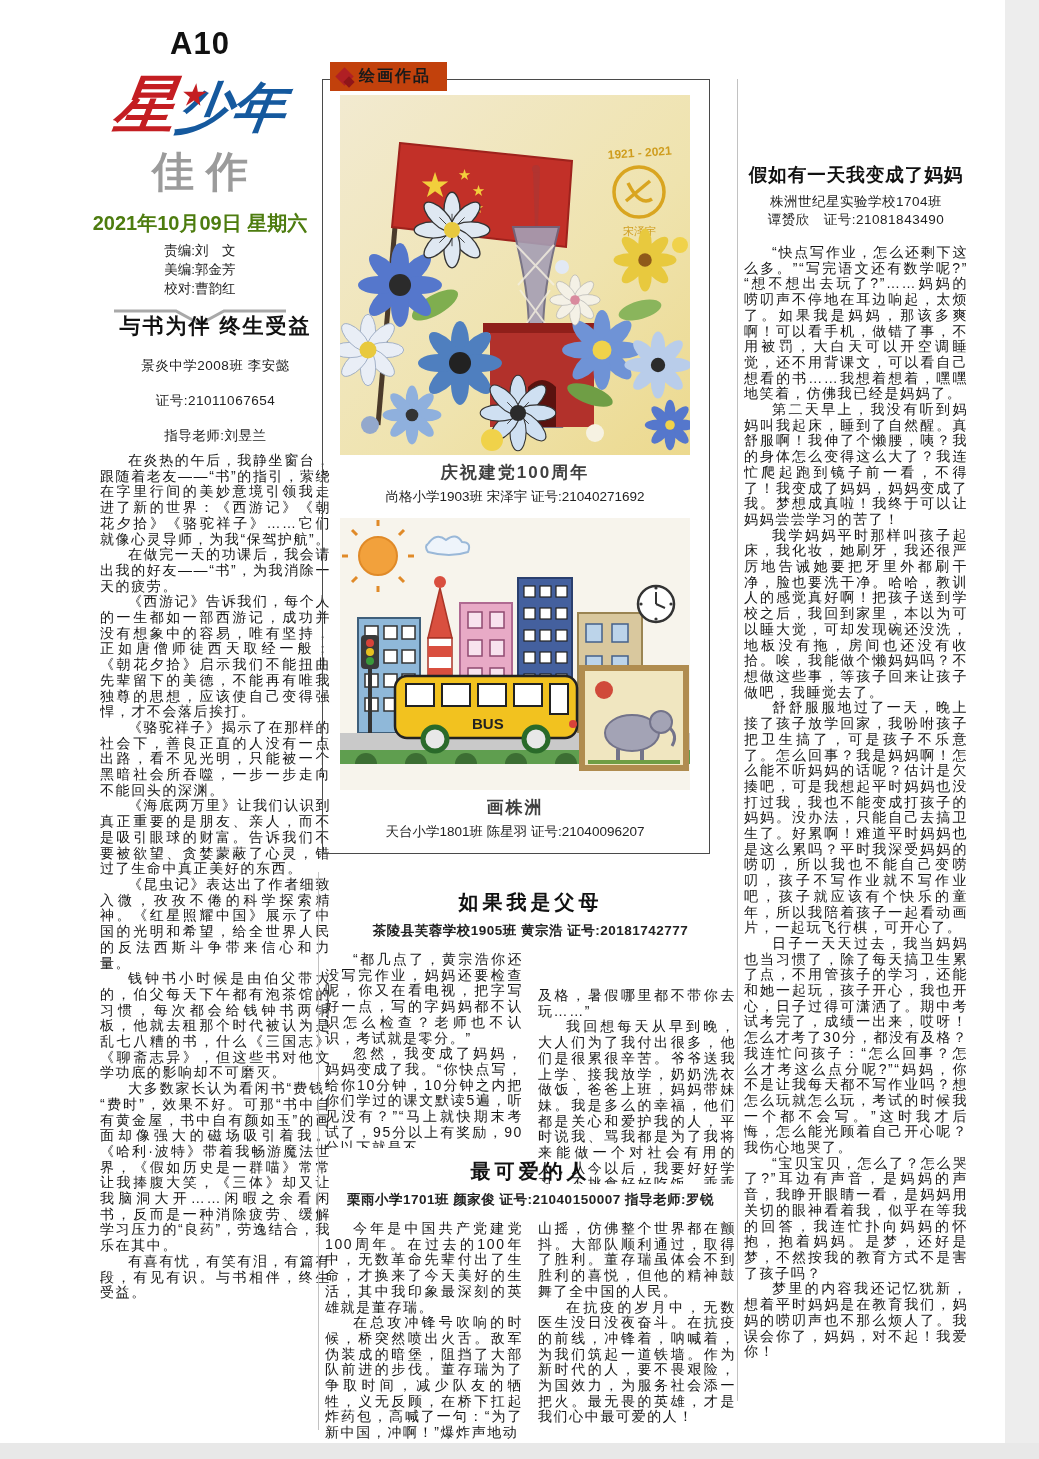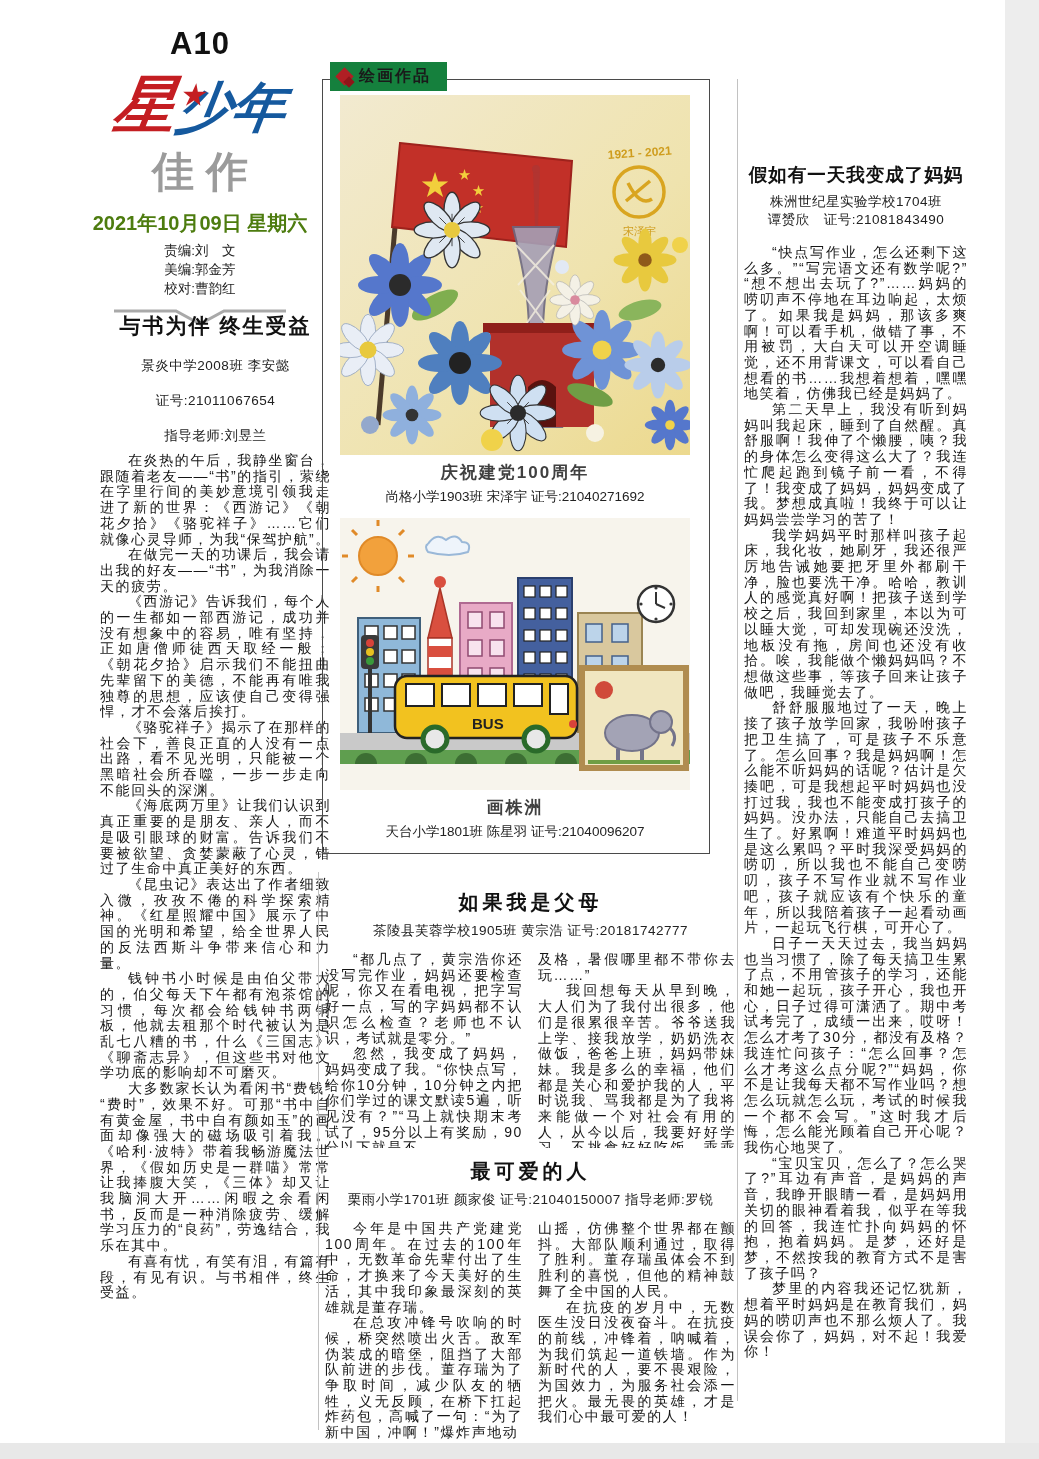--- a/index.html
+++ b/index.html
@@ -26,31 +26,31 @@
              text-align:justify;color:#151515;}
   .para{margin:0;text-indent:2em;}
   .para.noindent{text-indent:0;}
   
   .left-art{left:100px;top:312px;width:231px;}
   .left-art .h-main{font-size:21px;letter-spacing:2px;}
   .left-art .byline{margin-top:17px;}
   .left-body{margin-top:8px;height:898px;overflow:hidden;}
   
   .artbox-border{left:322px;top:79px;width:386px;height:773px;border:1px solid #4a4a4a;}
-  .art-label{left:330px;top:62px;background:#15803d;padding:4px 16px 4px 8px;
+  .art-label{left:330px;top:62px;background:#c2410c;padding:4px 16px 4px 8px;
              font-size:16px;font-weight:bold;letter-spacing:2px;color:#1a1a1a;
              display:flex;align-items:center;gap:6px;}
   .diamond{width:13px;height:13px;background:#b01f24;transform:rotate(45deg);display:inline-block;}
   .diamond.small{width:8px;height:8px;margin-left:-12px;margin-top:10px;background:#8f1519;}
   .artimg{overflow:hidden;background:#eee;}
   .cap-title{font-size:17px;font-weight:bold;text-align:center;letter-spacing:2px;color:#404040;}
   .cap-by{font-size:13.5px;text-align:center;color:#222;margin-top:4px;}
   
   .mid-art .h-main{font-size:20px;letter-spacing:4px;}
-  .mid-art .byline{margin-top:6px;}
+  .mid-art .byline{margin-top:6px;font-weight:bold;}
   .cols{display:flex;gap:15px;margin-top:12px;}
   .col{width:198px;overflow:hidden;}
   
   .right-art{left:744px;top:162px;width:224px;}
   .right-art .h-main{font-size:18.5px;letter-spacing:1px;}
   .right-art .byline{margin-top:6px;line-height:18px;}
   .right-body{margin-top:16px;height:1168px;overflow:hidden;}
   
   .vrule{width:1px;background:#c2c2c2;}
   .edge-right{left:1005px;top:0;width:34px;height:1459px;background:#ededed;}
@@ -348,21 +348,21 @@
   </div>
 
   <article class="abs mid-art" style="left:325px;top:889px;width:411px;">
     <div class="h-main">如果我是父母</div>
     <div class="byline">茶陵县芙蓉学校1905班  黄宗浩  证号:20181742777</div>
     <div class="cols">
       <div class="col body-text" style="height:196px;">
           <p class="para">“都几点了，黄宗浩你还没写完作业，妈妈还要检查呢，你又在看电视，把字写好一点，写的字妈妈都不认识怎么检查？老师也不认识，考试就是零分。”</p>
           <p class="para">忽然，我变成了妈妈，妈妈变成了我。“你快点写，给你10分钟，10分钟之内把你们学过的课文默读5遍，听见没有？”“马上就快期末考试了，95分以上有奖励，90分以下就是不</p>
         </div>
-      <div class="col body-text" style="height:196px;">
+      <div class="col body-text" style="height:196px;margin-top:36px;">
           <p class="para noindent">及格，暑假哪里都不带你去玩……”</p>
           <p class="para">我回想每天从早到晚，大人们为了我付出很多，他们是很累很辛苦。爷爷送我上学、接我放学，奶奶洗衣做饭，爸爸上班，妈妈带妹妹。我是多么的幸福，他们都是关心和爱护我的人，平时说我、骂我都是为了我将来能做一个对社会有用的人，从今以后，我要好好学习，不挑食好好吃饭，乖乖听话。</p>
         </div>
     </div>
   </article>
 
   <article class="abs mid-art" style="left:325px;top:1158px;width:411px;">
     <div class="h-main">最可爱的人</div>
     <div class="byline">栗雨小学1701班  颜家俊  证号:21040150007  指导老师:罗锐</div>
     <div class="cols">

